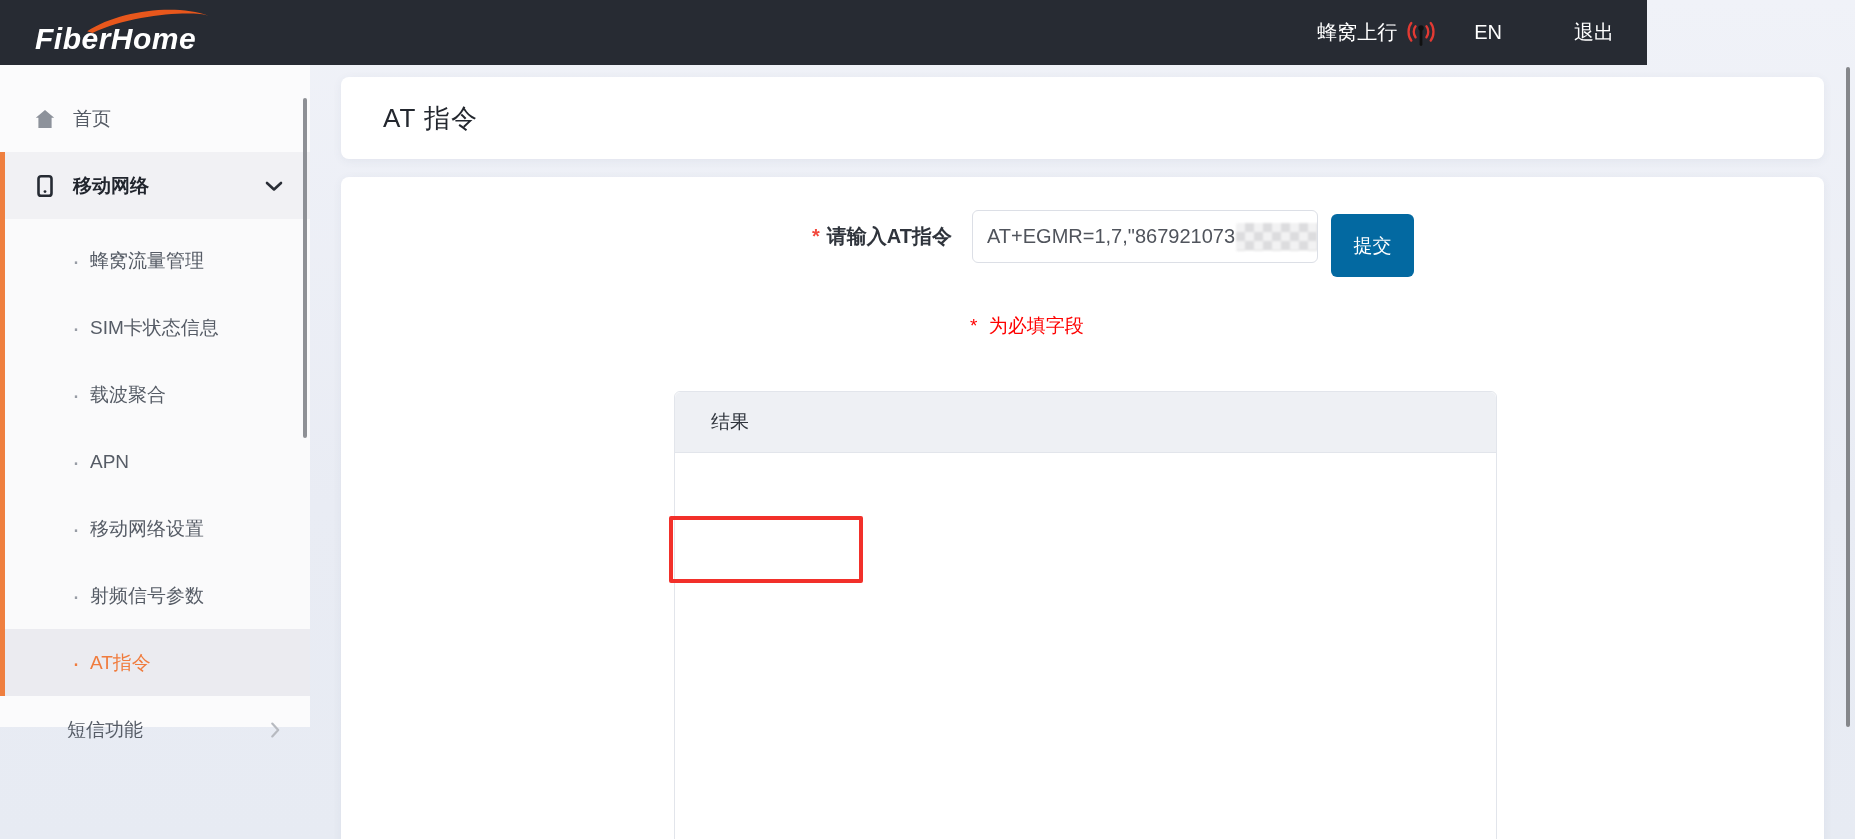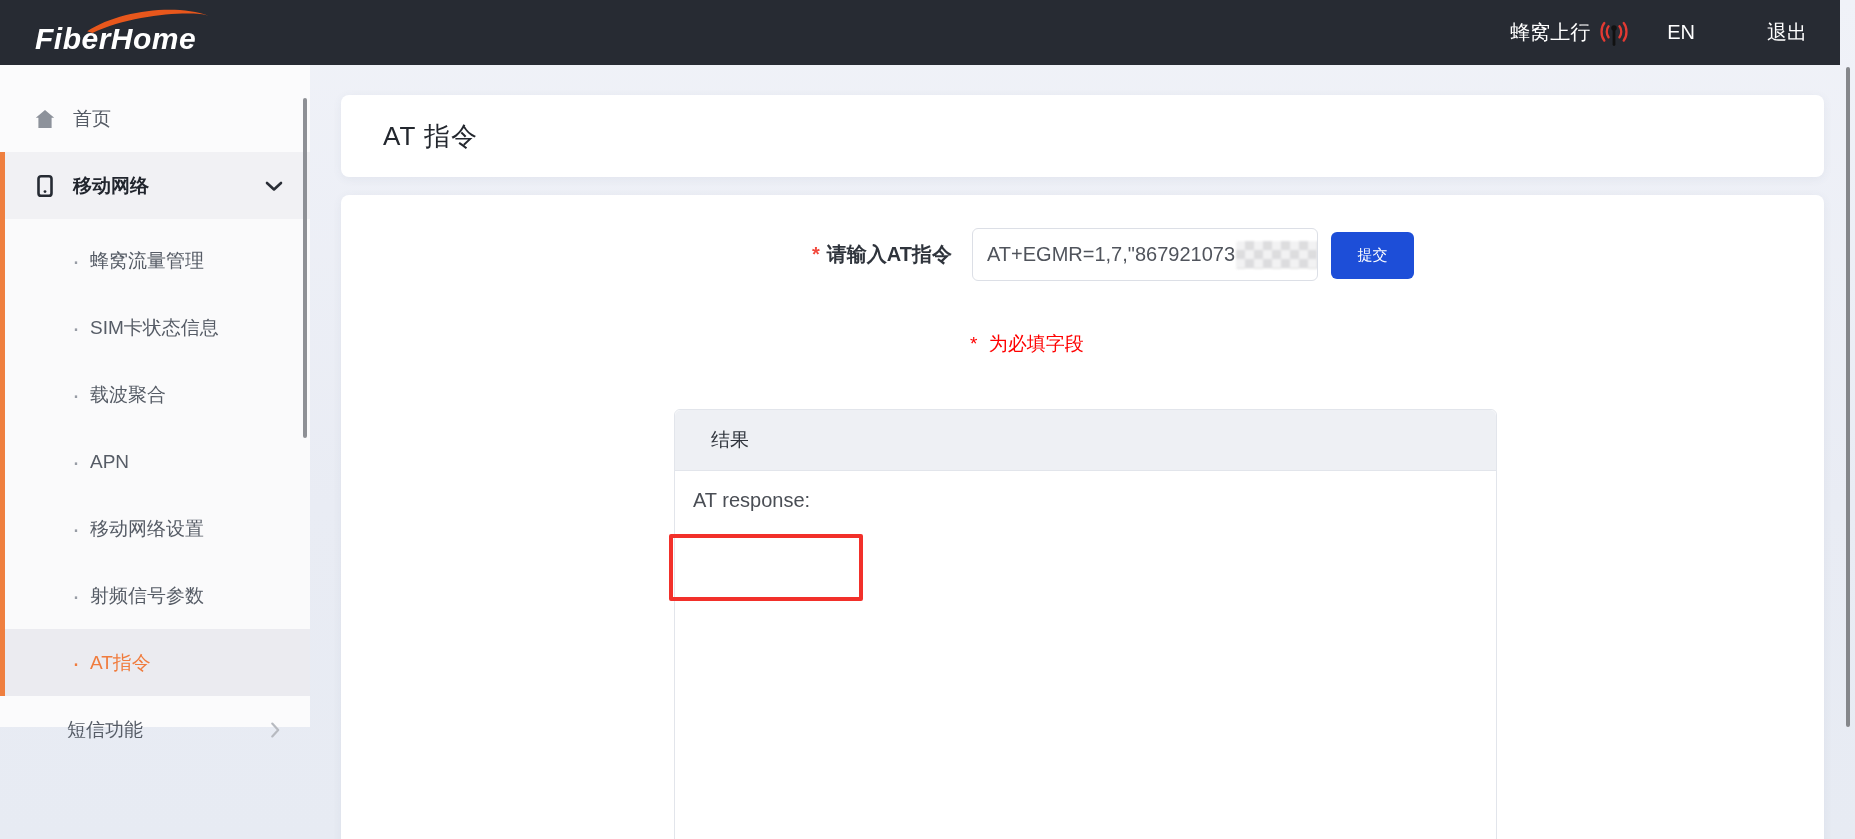--- a/index.html
+++ b/index.html
@@ -5,21 +5,21 @@
   * { margin:0; padding:0; box-sizing:border-box; }
   html,body { width:1855px; height:839px; overflow:hidden; }
   body {
     font-family:"Liberation Sans","DejaVu Sans",sans-serif;
     background:#edeff6;
   }
   .screen { position:relative; width:1855px; height:839px; overflow:hidden;
             background:linear-gradient(180deg,#f0f2f8 0%,#e9ecf4 60%,#e7ebf3 100%); }
 
   
-  .topbar { position:absolute; left:0; top:0; width:1840px; height:65px;
+  .topbar { position:absolute; left:0; top:0; width:1647px; height:65px;
             background:#272b33; display:flex; align-items:center; z-index:30; }
   .logo { position:absolute; left:33px; top:6px; width:170px; height:54px; }
   .logo-swoosh { position:absolute; left:48px; top:1px; width:132px; height:26px; }
   .logo-text { position:absolute; left:2px; top:16px; color:#ffffff; font-size:30px;
                font-weight:bold; font-style:italic; letter-spacing:.5px; }
   .topbar-right { position:absolute; right:33px; top:0; height:65px; display:flex; align-items:center; }
   .uplink-label { color:#fff; font-size:20px; }
   .antenna { width:30px; height:30px; margin-left:9px; }
   .lang { color:#fff; font-size:20px; margin-left:38px; cursor:pointer; }
   .logout { color:#fff; font-size:20px; margin-left:72px; cursor:pointer; }
@@ -41,44 +41,44 @@
   .submenu { padding-top:8px; }
   .sub-item { height:67px; display:flex; align-items:center; padding-left:67px;
               color:#565c66; font-size:19px; cursor:pointer; }
   .sub-item .bullet { color:#9a9fa8; color:#979ca5; font-size:24px; margin-right:10px; line-height:1; }
   .sub-item.active { background:#ebebf0; color:#f07c3e; }
   .sub-item.active .bullet { color:#f07c3e; }
   .side-scroll-thumb { position:absolute; left:303px; top:33px; width:4px; height:340px;
                        background:#8e9095; border-radius:2px; cursor:grab; }
 
   
-  .main { position:absolute; left:310px; top:65px; width:1545px; height:774px; }
+  .main { position:absolute; left:310px; top:47px; width:1545px; height:774px; }
   .card { background:#ffffff; border-radius:8px; box-shadow:0 2px 10px rgba(70,80,120,.07); }
   .card-title { position:absolute; left:31px; top:30px; width:1483px; height:82px;
                 display:flex; align-items:center; padding-left:42px; }
   .page-title { font-size:26px; color:#23272e; font-weight:500; letter-spacing:1px; }
   .card-form { position:absolute; left:31px; top:130px; width:1483px; height:740px; }
 
   .form-label { position:absolute; left:311px; top:33px; width:300px; height:53px;
                 display:flex; align-items:center; justify-content:flex-end;
                 font-size:20px; font-weight:bold; color:#2f343c; }
   .req-star { color:#f2493d; margin-right:7px; font-weight:bold; }
   .at-input { position:absolute; left:631px; top:33px; width:346px; height:53px;
               border:1px solid #dcdfe6; border-radius:6px; background:#fff;
               display:flex; align-items:center; padding:0 14px; cursor:text;
               font-size:20px; color:#50545c; white-space:nowrap; overflow:hidden; }
   .mosaic { display:inline-block; width:110px; height:28px; margin-left:1px; flex:0 0 auto;
             border-radius:2px; filter:blur(1px); opacity:.85;
             background-image:
               linear-gradient(45deg,#d7d7d9 25%,transparent 25%,transparent 75%,#d7d7d9 75%),
               linear-gradient(45deg,#d7d7d9 25%,#f0f0f1 25%,#f0f0f1 75%,#d7d7d9 75%);
             background-size:18px 18px; background-position:0 0,9px 9px; }
-  .submit-btn { position:absolute; left:990px; top:37px; width:83px; height:47px;
-                background:#1d4ed8; border:none; border-radius:6px; color:#fff;
-                font-size:15px; cursor:pointer; font-family:inherit;
+  .submit-btn { position:absolute; left:990px; top:37px; width:83px; height:63px;
+                background:#0369a1; border:none; border-radius:6px; color:#fff;
+                font-size:19px; cursor:pointer; font-family:inherit;
                 display:flex; align-items:center; justify-content:center; }
   .required-note { position:absolute; left:629px; top:136px; font-size:19px; color:#fe0100; }
   .required-note .star { margin-right:6px; }
 
   .result-panel { position:absolute; left:333px; top:214px; width:823px; height:540px;
                   background:#fff; border:1px solid #e2e5eb; border-radius:6px; }
   .result-header { height:61px; background:#eef0f4; border-bottom:1px solid #e2e5eb;
                    border-radius:6px 6px 0 0; display:flex; align-items:center;
                    padding-left:36px; font-size:19px; color:#2f343c; }
   .result-body { position:relative; padding:15px 0 0 18px; }
@@ -203,21 +203,20 @@
       <button class="submit-btn">提交</button>
 
       <div class="required-note">
         <span class="star">*</span>
         <span>为必填字段</span>
       </div>
 
       <div class="result-panel">
         <div class="result-header">结果</div>
         <div class="result-body">
-          <div class="result-line">AT response:</div>
           <div class="annotation-box"></div>
         </div>
       </div>
 
     </div>
   </div>
 
   <div class="page-scroll-thumb"></div>
 
 </div>

